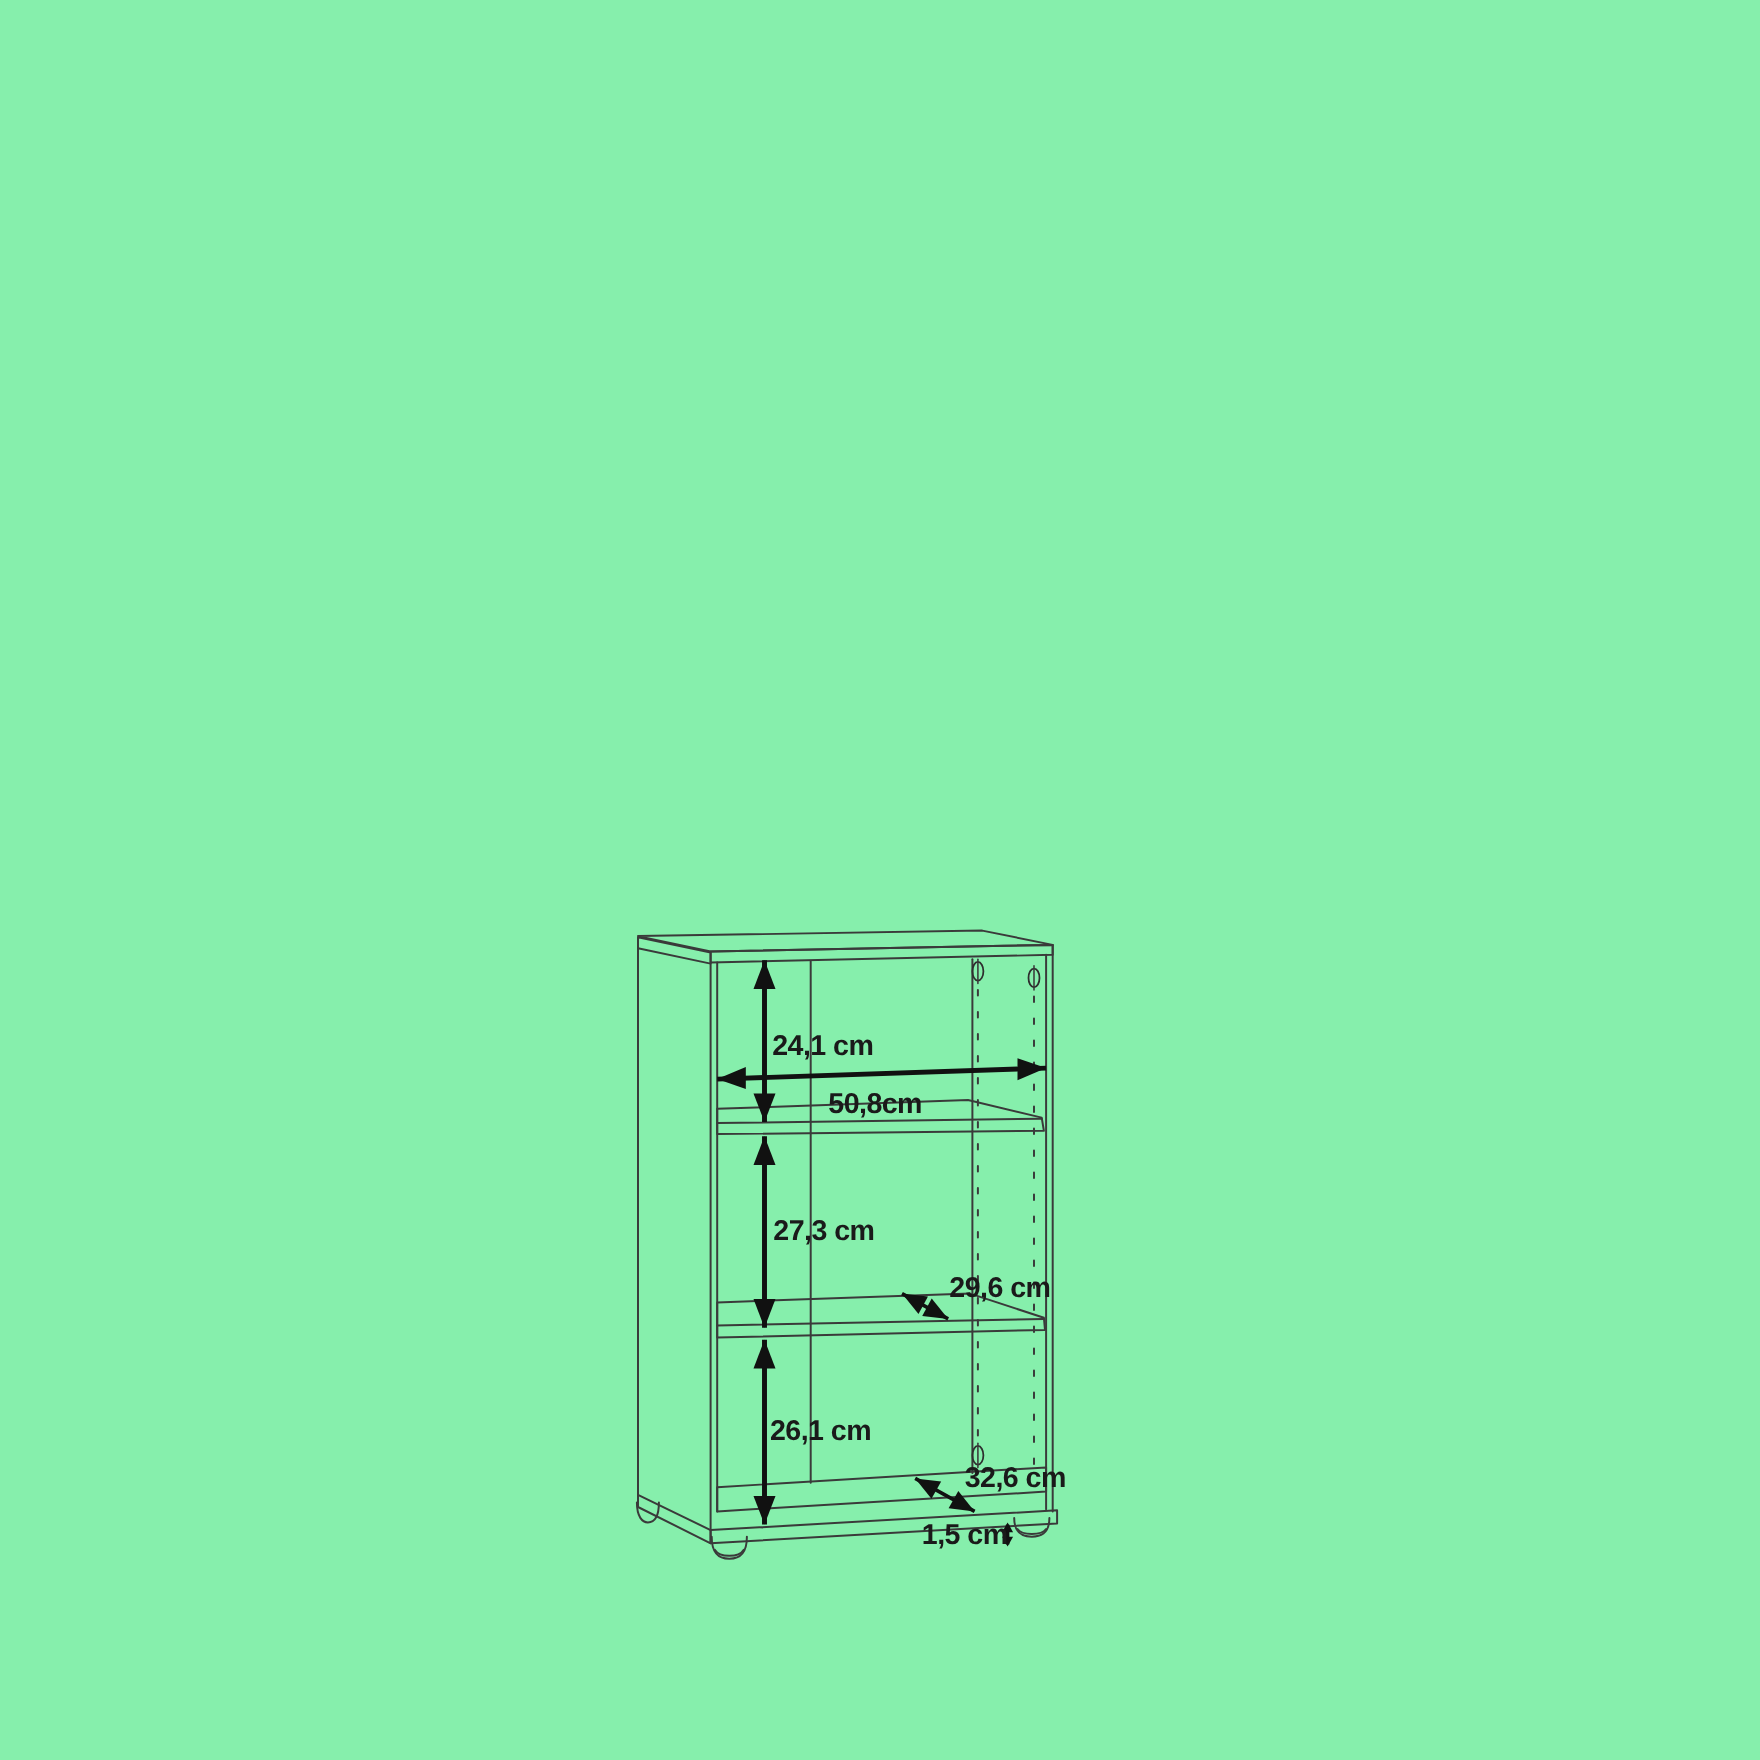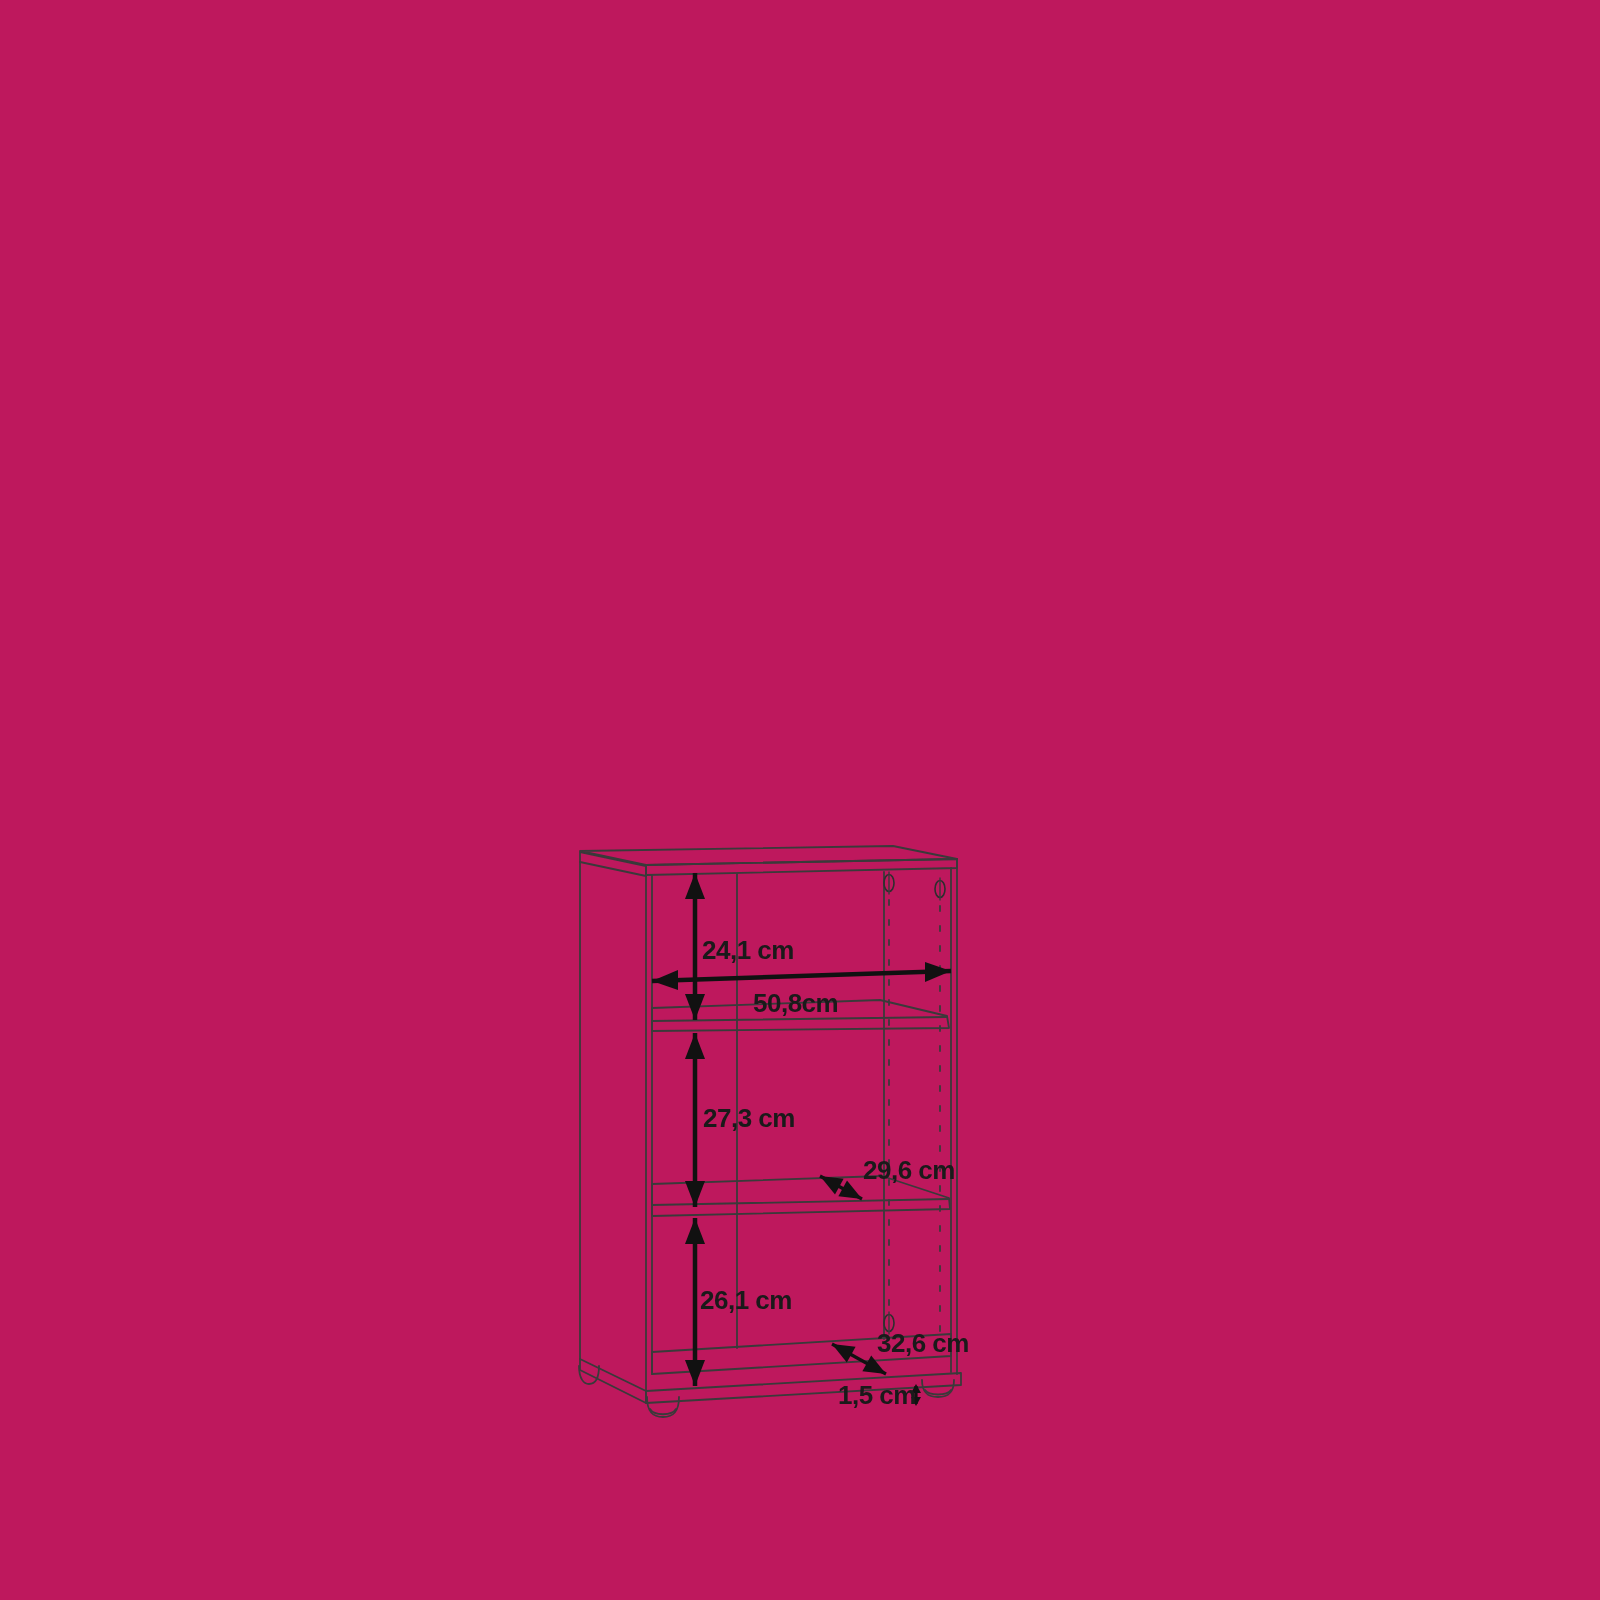--- a/index.html
+++ b/index.html
@@ -1,16 +1,16 @@
 <!DOCTYPE html>
 <html><head>
 <meta charset="utf-8">
 <style>
   html,body{margin:0;padding:0;background:#ffffff;}
-  .stage{position:relative;width:1600px;height:1600px;background:#be185d;overflow:hidden;}
+  .stage{position:relative;width:1600px;height:1600px;background:#86efac;overflow:hidden;}
   svg{position:absolute;left:0;top:0;}
   .lines line,.lines path{stroke:#3a3a3a;stroke-width:1.8;fill:none;stroke-linecap:round;stroke-linejoin:round;}
   .panel{fill:#ffffff;}
   .pin-dash{stroke:#2e2e2e;stroke-width:3.2;stroke-linecap:butt;}
   .keyhole{stroke:#2e2e2e;stroke-width:1.6;fill:none;}
   .dim line{stroke:#111111;stroke-width:4.5;stroke-linecap:butt;}
   .dim .thin{stroke-width:3.2;}
   .dim polygon{fill:#111111;stroke:none;}
   .dim-label{font-family:"Liberation Sans",sans-serif;font-weight:bold;font-size:26px;letter-spacing:-0.5px;fill:#1a1a1a;}
 </style>

